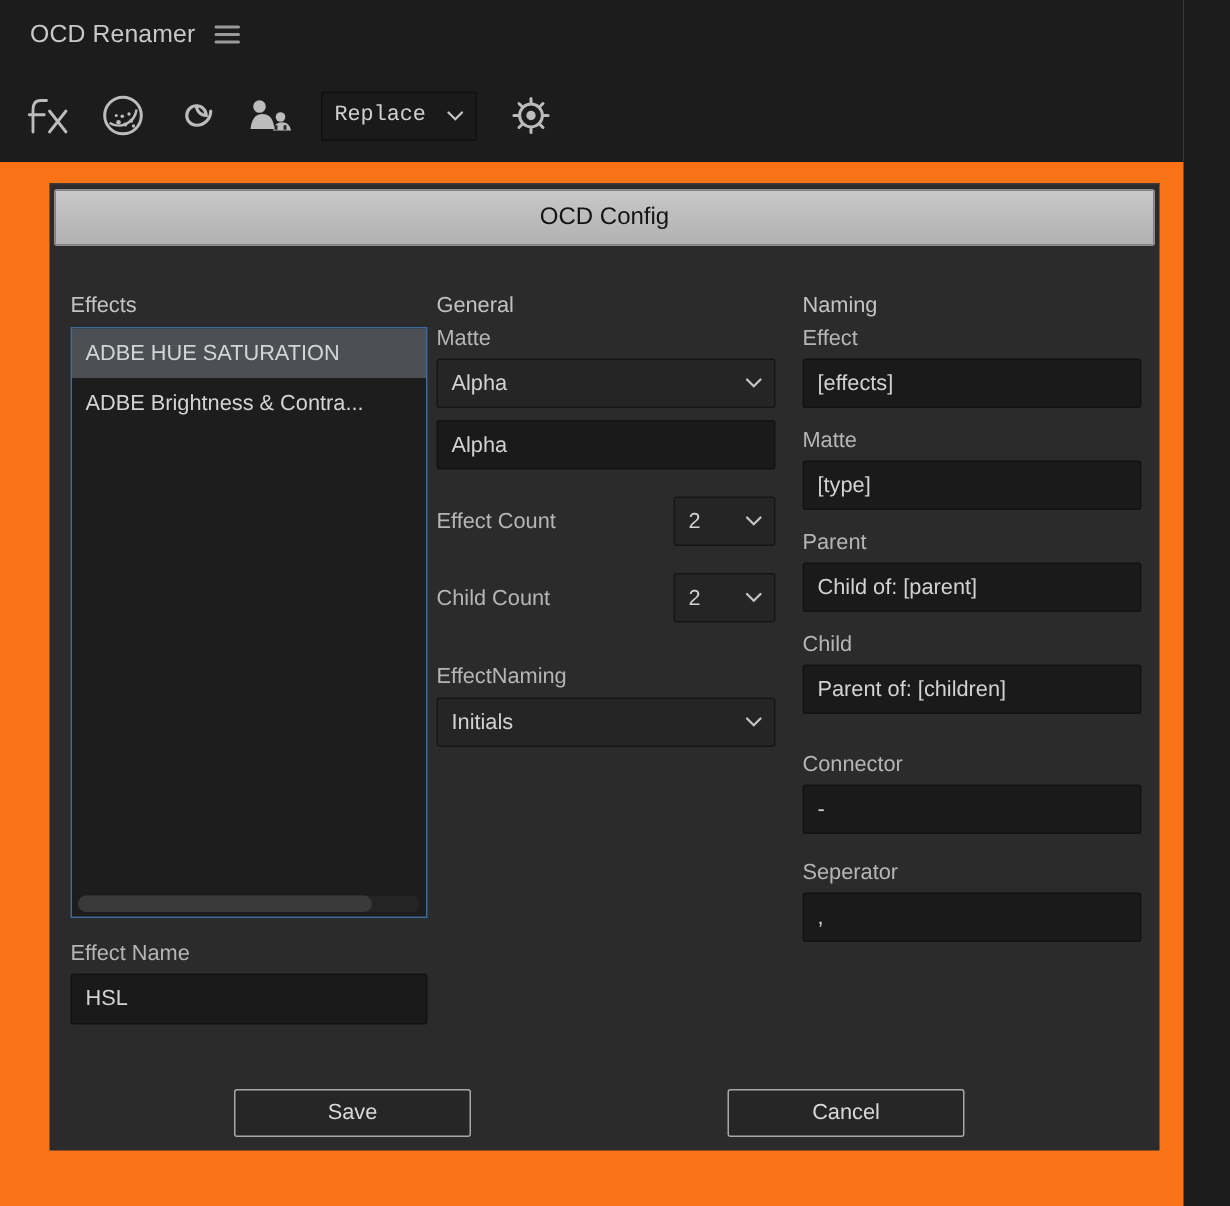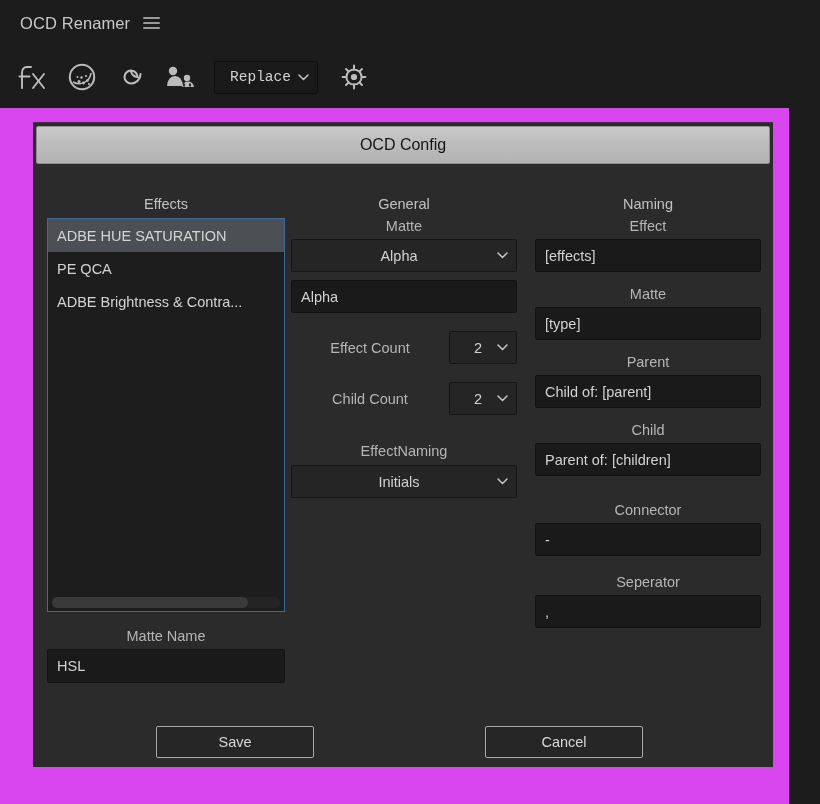--- a/index.html
+++ b/index.html
@@ -9,22 +9,21 @@
     width: 820px; height: 804px;
     background: #1c1c1c;
     font-family: "Liberation Sans", sans-serif;
     overflow: hidden;
   }
 
   
   #app {
     position: relative;
     width: 789px; height: 804px;
-    background: #d946ef;
-    text-align: center;
+    background: #f97316;
   }
 
   
   #titlebar {
     display: flex;
     align-items: center;
     gap: 13px;
     height: 46px;
     padding: 0 0 0 20px;
     background: #1c1c1c;
@@ -345,31 +344,28 @@
     <div id="dialog-body">
 
       <div id="col-effects">
         <div class="col-heading">Effects</div>
 
         <div id="effects-list">
           <div class="list-item selected">
             <span>ADBE HUE SATURATION</span>
           </div>
           <div class="list-item">
-            <span>PE QCA</span>
-          </div>
-          <div class="list-item">
             <span>ADBE Brightness &amp; Contra...</span>
           </div>
           <div id="list-hscroll">
             <div class="thumb"></div>
           </div>
         </div>
 
-        <div class="field-label" id="effect-name-label">Matte Name</div>
+        <div class="field-label" id="effect-name-label">Effect Name</div>
         <div class="textbox" id="effect-name-box">
           <span>HSL</span>
         </div>
       </div>
 
       <div id="col-general">
         <div class="col-heading">General</div>
 
         <div class="field-label" id="matte-label">Matte</div>
 

